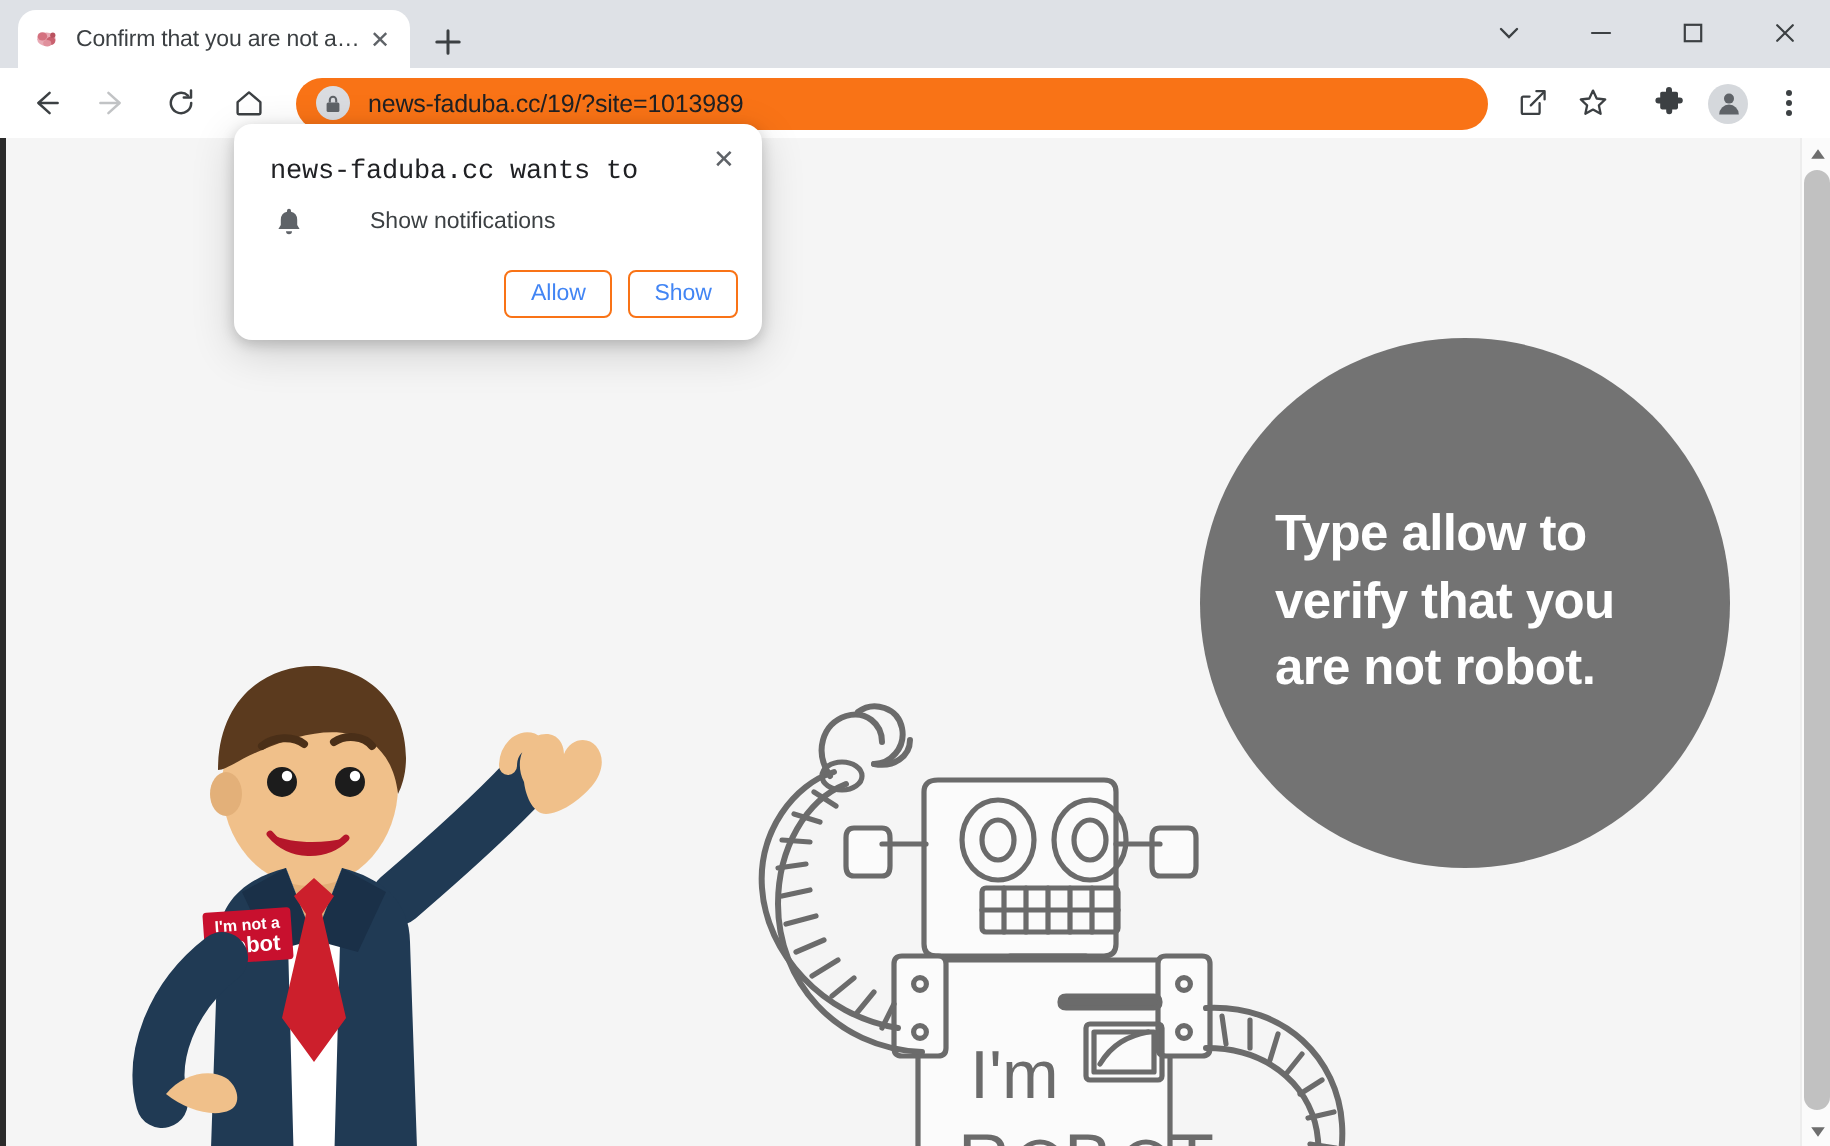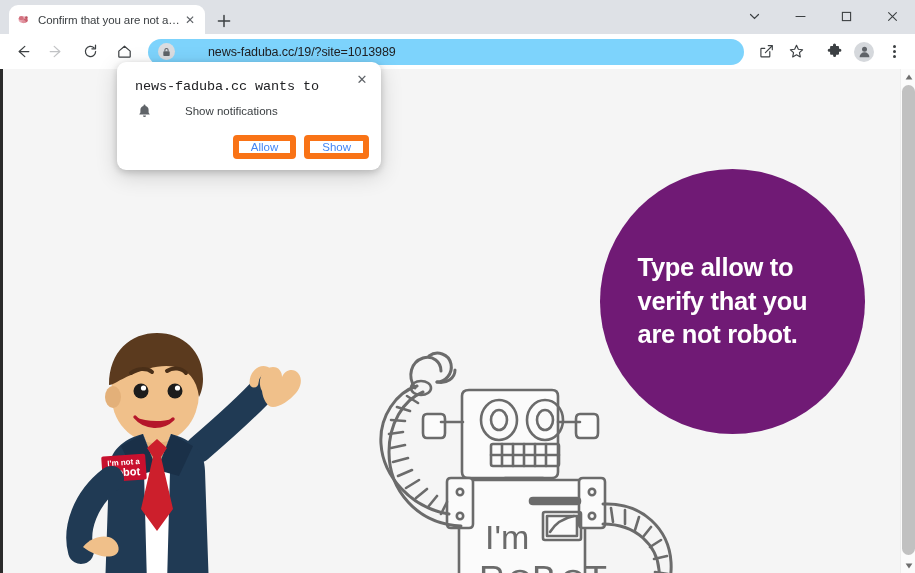--- a/index.html
+++ b/index.html
@@ -53,22 +53,22 @@
   .navbtn {
     width:28px; height:28px; margin-left:6px; border-radius:50%;
     display:flex; align-items:center; justify-content:center;
   }
   .navbtn:first-child { margin-left:8px; }
   .navbtn svg { display:block; }
   .navbtn.disabled { opacity:0.38; }
 
   .omnibox {
     flex:1; height:26px; margin:0 8px 0 10px;
-    background:#7dd3fc; border-radius:13px;
-    display:flex; align-items:center; padding:0 10px;gap:24px;
+    background:#f97316; border-radius:13px;
+    display:flex; align-items:center; padding:0 10px;
   }
   .lockwrap {
     width:17px; height:17px; border-radius:50%; background:#dadce0;
     display:flex; align-items:center; justify-content:center; flex:0 0 17px;
   }
   .urltext {
     margin-left:9px; font-size:12.5px; color:#202124;
     white-space:nowrap; overflow:hidden; letter-spacing:-0.1px;
   }
   .tbicon {
@@ -105,21 +105,21 @@
   }
   .sb-arrow.up { top:0; } .sb-arrow.down { bottom:0; }
   .sb-thumb {
     position:absolute; left:1px; top:16px; width:13px; height:470px;
     background:#c1c1c1; border-radius:7px;
   }
 
   
   .bluecircle {
     position:absolute; left:597px; top:100px; width:265px; height:265px;
-    border-radius:50%; background:#701a75;
+    border-radius:50%; background:#737373;
     display:flex; align-items:center; justify-content:center;
   }
   .bluecircle-text {
     color:#fff; font-weight:bold; font-size:25.5px; line-height:1.33;
     text-align:left; letter-spacing:-0.3px; white-space:pre-line;
     width:190px;
   }
 
   
   .man { position:absolute; left:46px; top:252px; width:256px; height:300px; }
@@ -144,21 +144,21 @@
   .perm-row {
     position:absolute; left:18px; top:40px; display:flex; align-items:center;
   }
   .perm-bell { width:18px; height:18px; flex:0 0 18px; display:flex; align-items:center; justify-content:center; }
   .perm-label { margin-left:32px; font-size:11.5px; color:#3c4043; }
   .perm-actions {
     position:absolute; right:12px; bottom:11px; display:flex; gap:8px;
   }
   .perm-btn {
     min-width:54px; height:24px; padding:0 12px;
-    border:6px solid #f97316; border-radius:4px; background:#fff;
+    border:1px solid #f97316; border-radius:4px; background:#fff;
     color:#4285f4; font-size:11.5px; font-family:"Liberation Sans", sans-serif;
     display:flex; align-items:center; justify-content:center;
   }
 </style>
 </head>
 <body>
 
 <div id="app">
 
   <div class="tabstrip">

